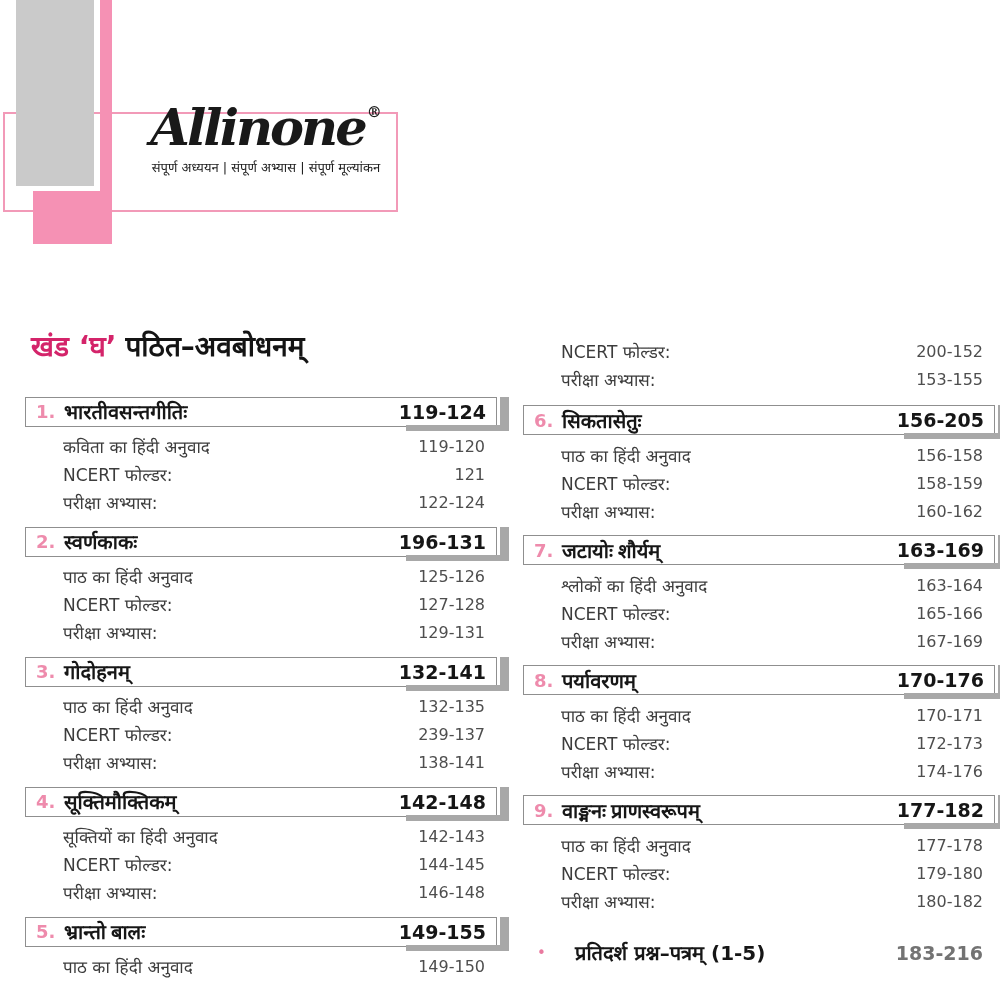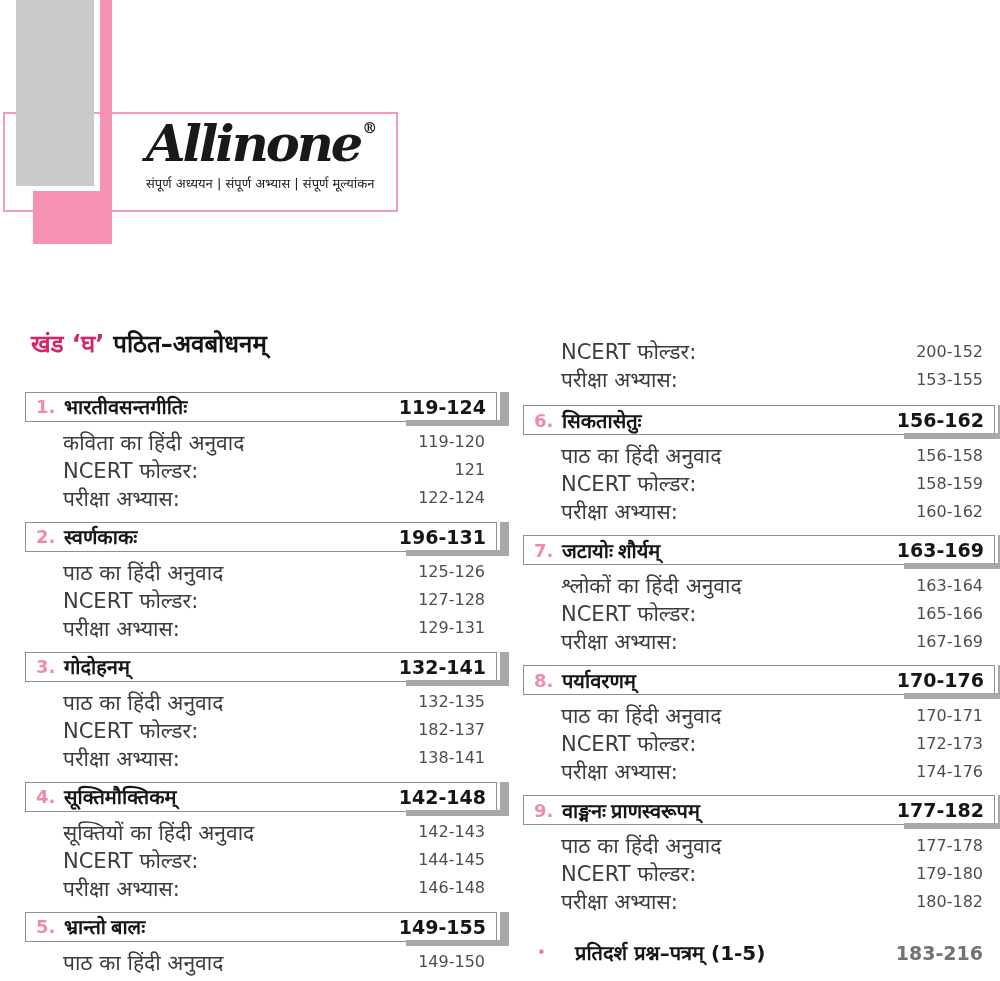--- a/index.html
+++ b/index.html
@@ -11,36 +11,36 @@
 
   
   .logo-box {
     position:absolute; left:3px; top:112px; width:395px; height:100px;
     border:2px solid #f29ab8; background:#fff; box-sizing:border-box;
   }
   .gray-rect  { position:absolute; left:16px;  top:0;    width:78px; height:186px; background:#cacaca; }
   .pink-bar   { position:absolute; left:100px; top:0;    width:12px; height:193px; background:#f591b4; }
   .pink-square{ position:absolute; left:33px;  top:191px; width:79px; height:53px; background:#f591b4; }
 
-  .logo-content { position:absolute; left:146px; top:118px; width:240px; text-align:left; }
+  .logo-content { position:absolute; left:146px; top:102px; width:240px; text-align:center; }
   .logo-text {
     font-family:"DejaVu Serif","Liberation Serif",serif;
     font-style:italic; font-weight:bold; font-size:51px; line-height:1;
     letter-spacing:-3px; color:#191919; white-space:nowrap;
   }
   .reg { font-size:15px; vertical-align:28px; letter-spacing:0; margin-left:2px; }
   .tagline { margin-top:5px; font-size:13px; color:#1d1d1d; white-space:nowrap; }
 
   
   .col { position:absolute; width:472px; }
   .col-left  { left:25px;  top:330px; }
   .col-right { left:523px; top:337px; }
 
   .section-heading {
-    font-size:24px; line-height:1.2; font-weight:bold; color:#141414;
+    font-size:28px; line-height:1.2; font-weight:bold; color:#141414;
     margin:0 0 33px 6px; white-space:nowrap;
   }
   .section-heading .hl { color:#d4246a; margin-right:9px; }
 
   .chapter { margin-bottom:10px; }
   .chapter-box {
     position:relative; display:flex; align-items:center;
     height:30px; box-sizing:border-box;
     border:1px solid #8f8f8f; background:#fff; padding:0 10px;
   }
@@ -52,21 +52,21 @@
   .chapter-box::before {
     content:""; position:absolute; right:-13px; bottom:-5px;
     width:103px; height:6px; background:#a8a8a8;
   }
   .ch-num   { flex:none; width:28px; font-weight:bold; font-size:18px; color:#ee8bac; }
   .ch-title { flex:1; font-weight:bold; font-size:20px; color:#161616; white-space:nowrap;font-family:Liberation Serif, serif; }
   .ch-pages { flex:none; font-weight:bold; font-size:19px; color:#161616;margin-left:48px; }
 
   .subs { padding-top:6px; }
   .sub-row { display:flex; align-items:center; height:28px; padding:0 12px 0 38px; }
-  .sub-label { flex:1; font-size:21px; color:#3c3c3c; white-space:nowrap; }
+  .sub-label { flex:1; font-size:17px; color:#3c3c3c; white-space:nowrap; }
   .sub-pages { flex:none; font-size:16px; color:#4e4e4e; }
 
   .leading-subs { margin-bottom:12px; }
 
   .footer-row { display:flex; align-items:center; margin-top:24px; padding:0 12px 0 14px; }
   .bullet { flex:none; width:24px; font-size:15px; color:#e9799f; }
   .footer-label { flex:1; font-weight:bold; font-size:20px; color:#161616; white-space:nowrap;margin-left:14px; }
   .footer-pages { flex:none; font-weight:bold; font-size:19px; color:#737373; }
 </style>
 </head>
@@ -144,21 +144,21 @@
       <span class="ch-pages">132-141</span>
     </div>
     <div class="subs">
   <div class="sub-row">
     <span class="sub-label">पाठ का हिंदी अनुवाद</span>
     <span class="sub-pages">132-135</span>
   </div>
 
   <div class="sub-row">
     <span class="sub-label">NCERT फोल्डर:</span>
-    <span class="sub-pages">182-137</span>
+    <span class="sub-pages">239-137</span>
   </div>
 
   <div class="sub-row">
     <span class="sub-label">परीक्षा अभ्यास:</span>
     <span class="sub-pages">138-141</span>
   </div>
 </div>
   </section>
 
   <section class="chapter">
@@ -211,21 +211,21 @@
   <div class="sub-row">
     <span class="sub-label">परीक्षा अभ्यास:</span>
     <span class="sub-pages">153-155</span>
   </div>
 </div>
     <div id="right-chapters">
   <section class="chapter">
     <div class="chapter-box">
       <span class="ch-num">6.</span>
       <span class="ch-title">सिकतासेतुः</span>
-      <span class="ch-pages">156-162</span>
+      <span class="ch-pages">156-205</span>
     </div>
     <div class="subs">
   <div class="sub-row">
     <span class="sub-label">पाठ का हिंदी अनुवाद</span>
     <span class="sub-pages">156-158</span>
   </div>
 
   <div class="sub-row">
     <span class="sub-label">NCERT फोल्डर:</span>
     <span class="sub-pages">158-159</span>

